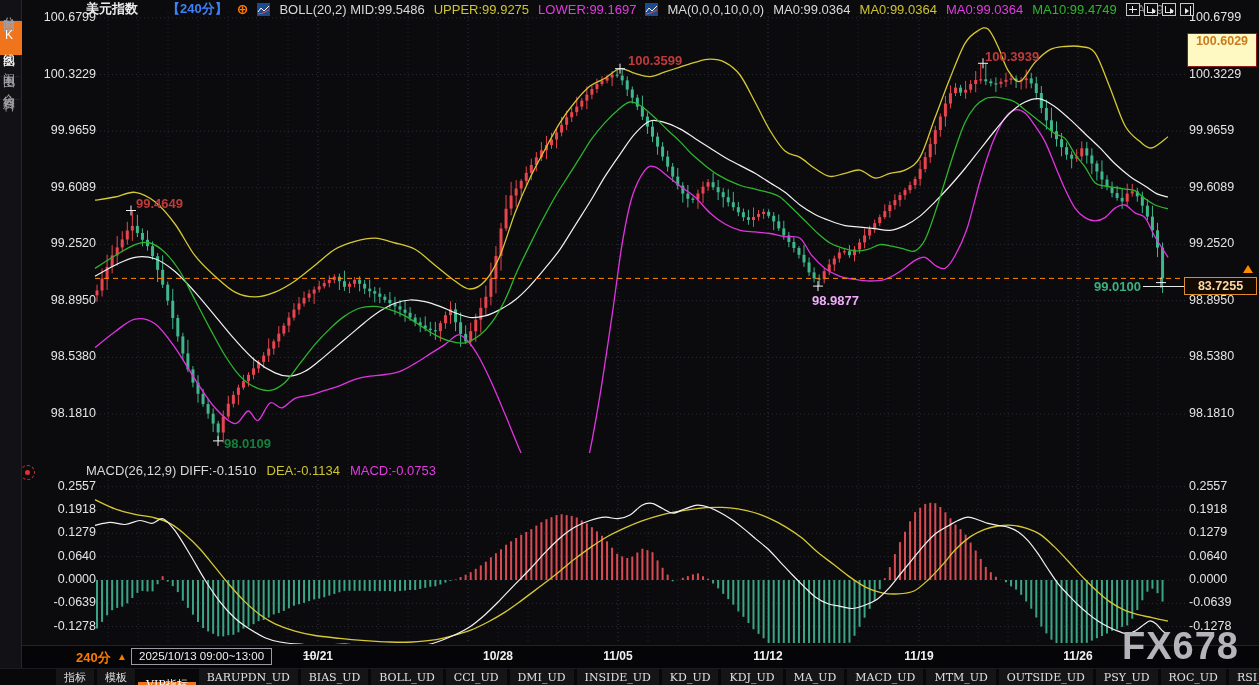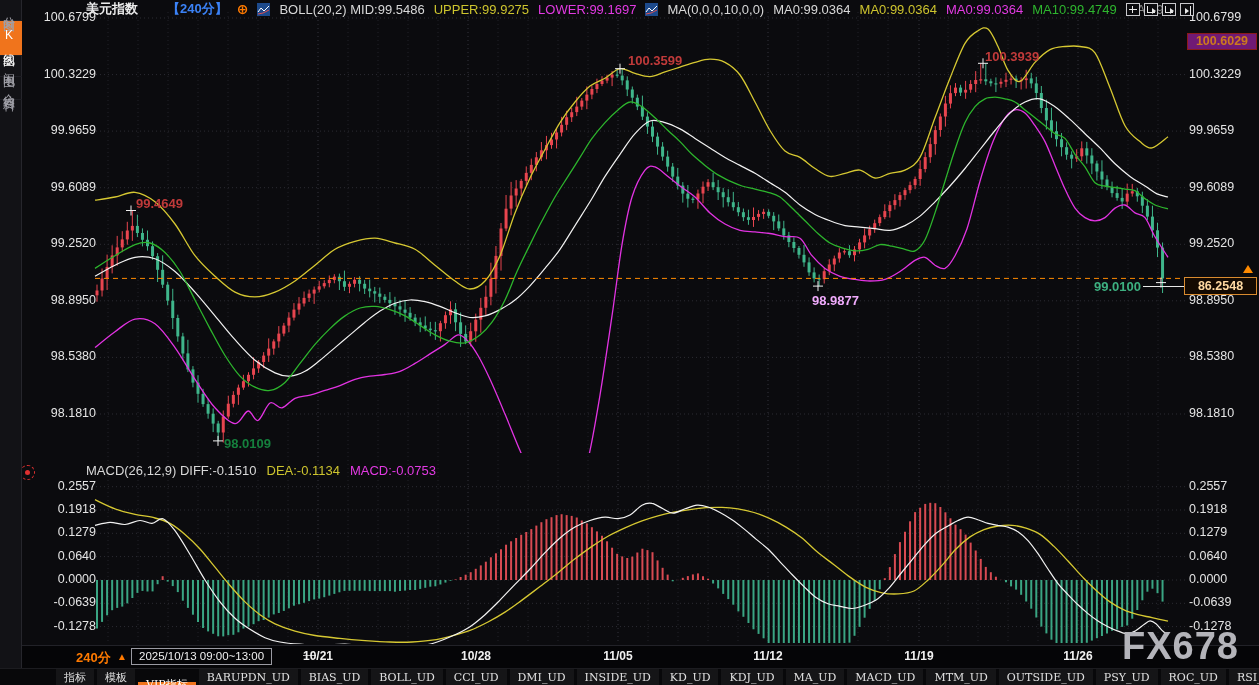--- a/index.html
+++ b/index.html
@@ -35,22 +35,22 @@
               border-radius:50%;z-index:4;cursor:pointer;}
   #macd-burst i{position:absolute;left:4px;top:4px;width:5px;height:5px;background:#e03030;border-radius:50%;}
   
   #left-axis{position:absolute;left:24px;top:0;width:74px;height:100%;z-index:2;}
   #left-axis>div{position:absolute;right:2px;font-size:12.5px;color:#e4e4e4;}
   #right-axis{position:absolute;left:1189px;top:0;width:70px;height:100%;z-index:2;}
   #right-axis>div{position:absolute;left:0;font-size:12.5px;color:#e4e4e4;}
   #annotations{position:absolute;left:0;top:0;z-index:3;}
   #annotations>div{position:absolute;font-size:13px;font-weight:bold;}
   
-  #badge-high{position:absolute;left:1187px;top:33px;width:70px;height:17px;border:1px solid #8b1a1a;
-              background:#701a75;color:#cd7a1e;font-size:12.5px;font-weight:bold;text-align:center;
+  #badge-high{position:absolute;left:1187px;top:33px;width:70px;height:34px;border:1px solid #8b1a1a;
+              background:#fef9c3;color:#cd7a1e;font-size:12.5px;font-weight:bold;text-align:center;
               line-height:15px;z-index:6;}
   #badge-current{position:absolute;left:1184px;top:277px;width:73px;height:18px;border:1px solid #d98b2f;
               background:#140a02;color:#ffd9a2;font-size:12.5px;font-weight:bold;text-align:center;
               line-height:16px;z-index:6;}
   #price-arrow{position:absolute;left:1243px;top:265px;width:0;height:0;border-left:5px solid transparent;
               border-right:5px solid transparent;border-bottom:8px solid #ff8a00;z-index:6;}
   
   #time-row{position:absolute;left:0;top:646px;width:1259px;height:22px;background:#050507;z-index:4;}
   #period-btn{position:absolute;left:76px;top:3px;color:#ff7a00;font-size:13px;font-weight:bold;cursor:pointer;}
   #period-arrow{position:absolute;left:117px;top:5px;color:#ff7a00;font-size:10px;cursor:pointer;}
@@ -899,33 +899,33 @@
   <div id="macd-burst">
       <i></i>
     </div>
   <div id="macd-header">
     <span style="color: rgb(216, 216, 216);">MACD(26,12,9) DIFF:-0.1510</span>
     <span style="color: rgb(205, 196, 46);">DEA:-0.1134</span>
     <span style="color: rgb(226, 58, 226);">MACD:-0.0753</span>
   </div>
 
   <div id="badge-high">100.6029</div>
-  <div id="badge-current">86.2548</div>
+  <div id="badge-current">83.7255</div>
   <div id="price-arrow"></div>
 
   <div id="watermark">FX678</div>
 
   <div id="time-row">
     <span id="period-btn">240分</span>
     <span id="period-arrow">▲</span>
     <span id="date-box">2025/10/13 09:00~13:00</span>
     <span id="collapse-dash">—</span>
     <div id="x-labels">
         <div style="left: 293px;">10/21</div>
-        <div style="left: 451px;">10/28</div>
+        <div style="left: 463px; text-align: right;">10/28</div>
         <div style="left: 593px;">11/05</div>
         <div style="left: 743px;">11/12</div>
         <div style="left: 894px;">11/19</div>
         <div style="left: 1053px;">11/26</div>
       </div>
   </div>
 
   <div id="tab-bar">
     <span class="tab">指标</span>
     <span class="tab">模板</span>

